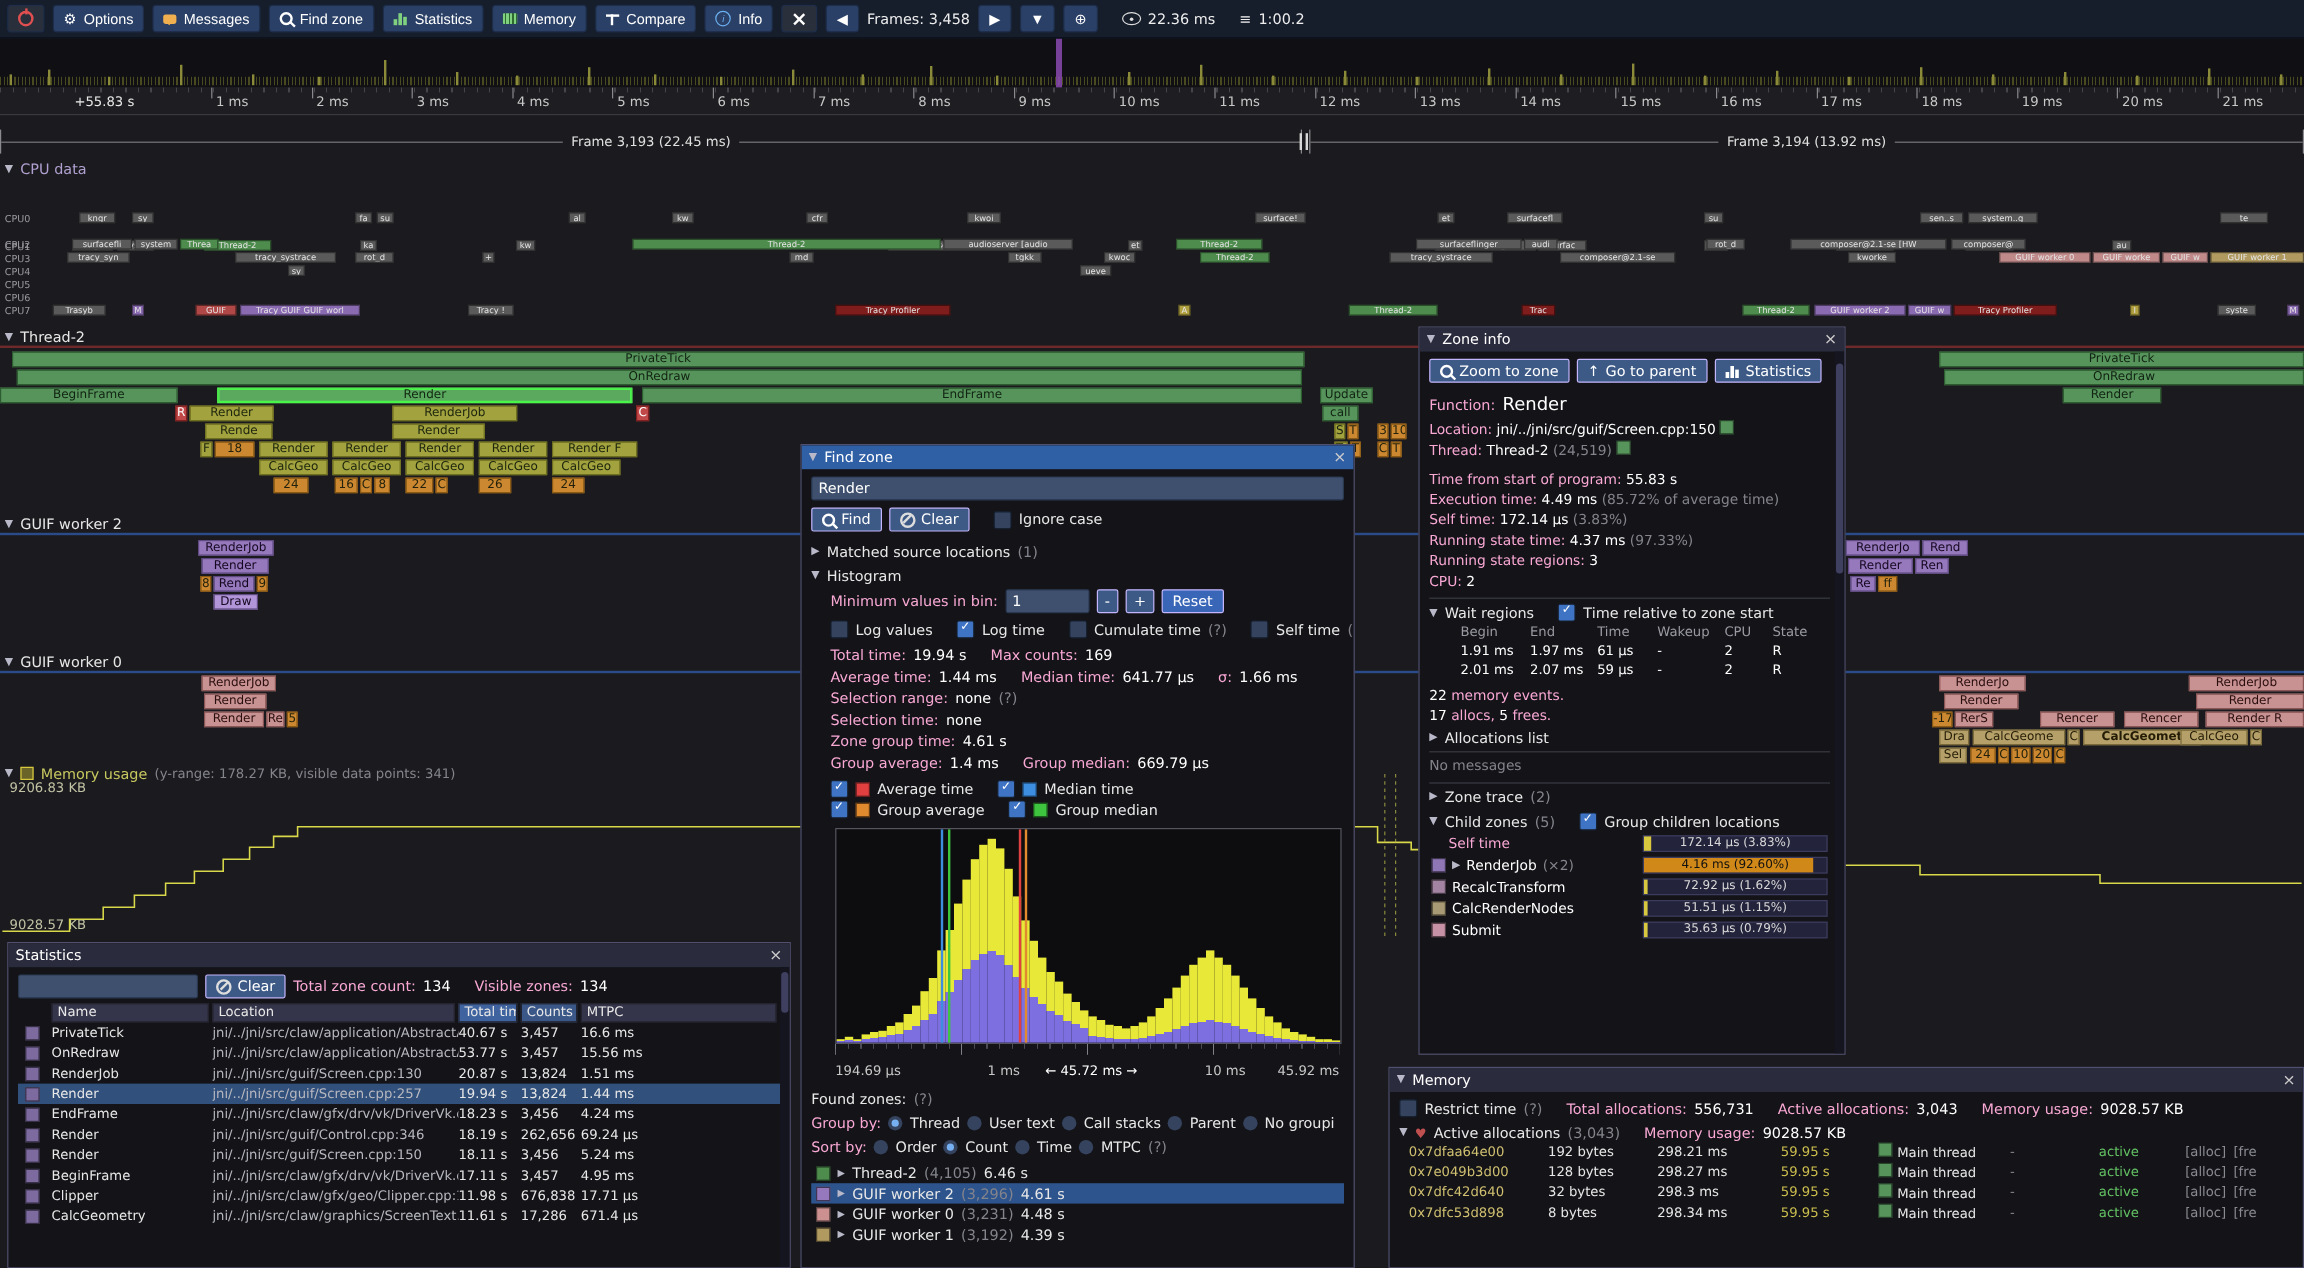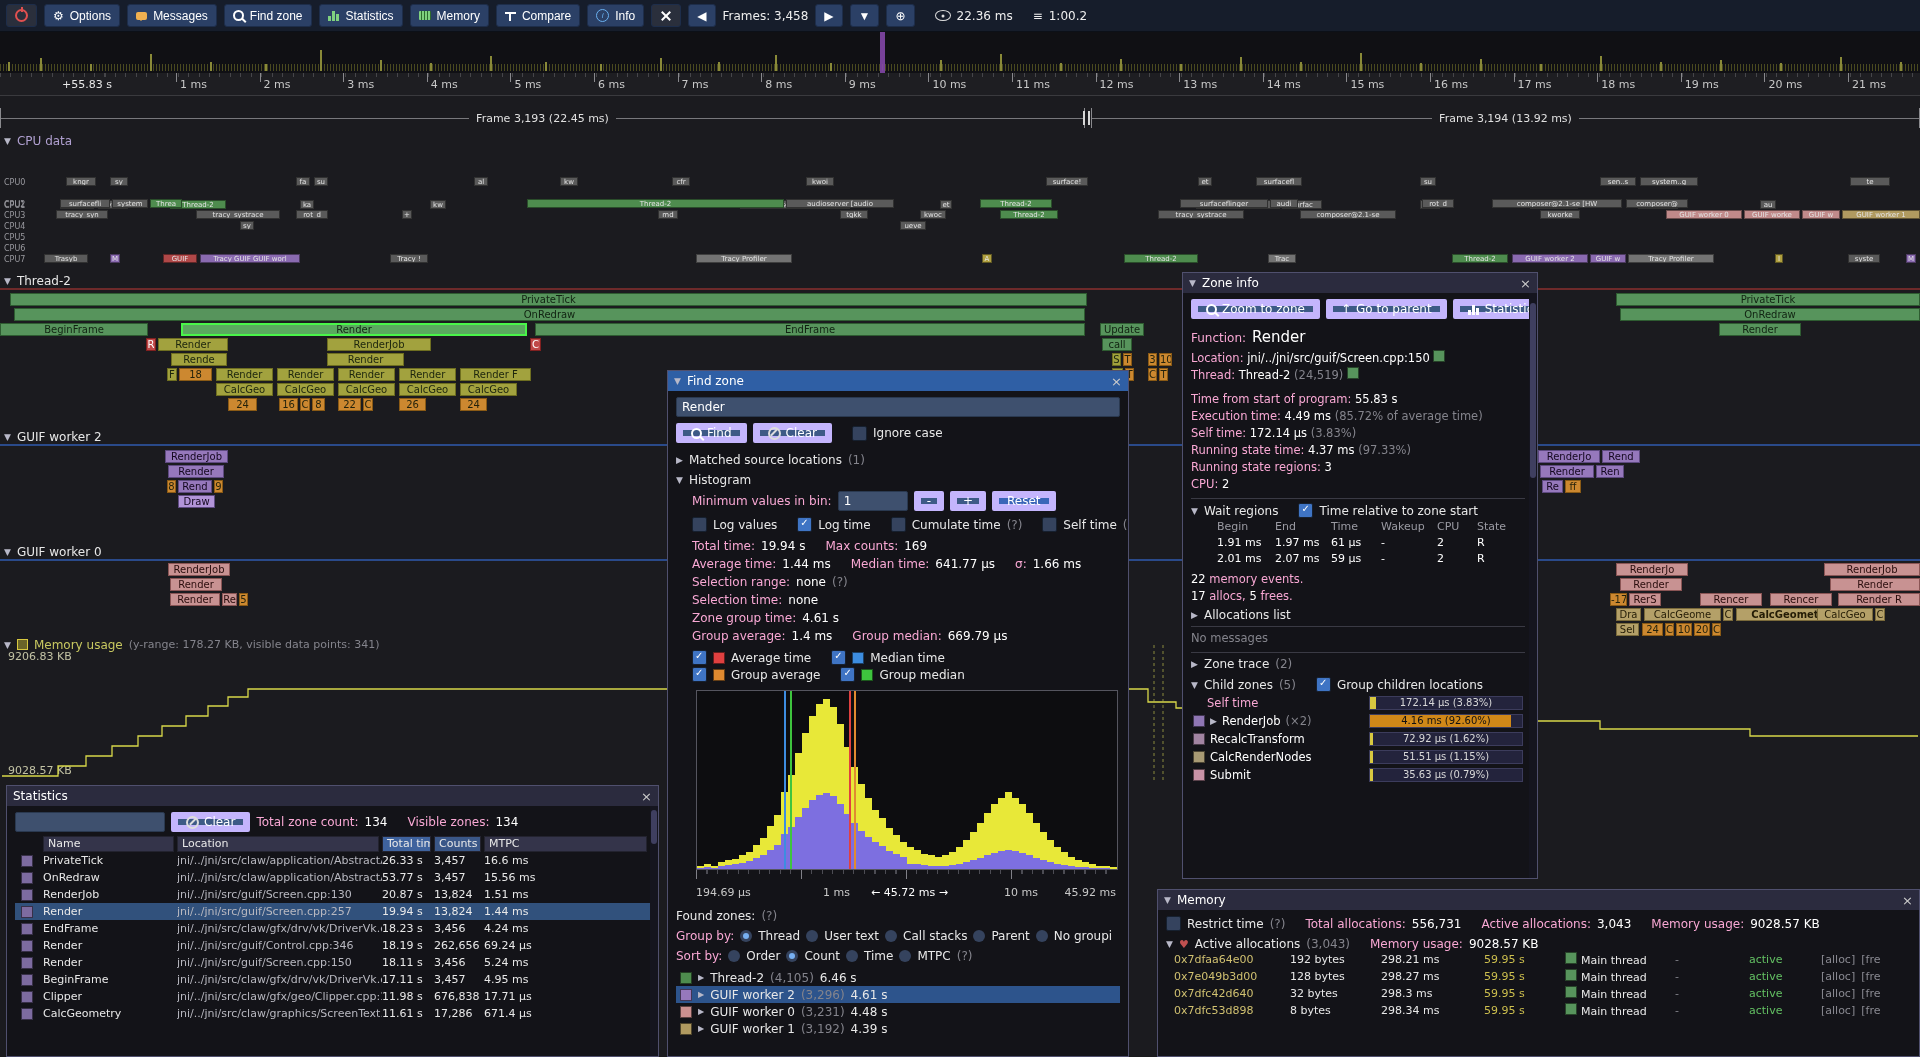--- a/index.html
+++ b/index.html
@@ -64,21 +64,21 @@
 
   
   #timeline{position:absolute;inset:0;z-index:1;}
   .sec-header{position:absolute;left:4px;font-size:12px;display:flex;gap:6px;align-items:center;height:15px;white-space:nowrap;}
   .tri{color:#b8b8c8;font-size:9px;}
   .cpu-h{color:#b0a0d0;}
   .cpu-row{position:absolute;left:0;width:1920px;height:11px;}
   .cpu-label{position:absolute;left:4px;font-size:8px;color:#99999f;top:1px;}
   .cseg{position:absolute;top:0;height:9px;font-size:7px;line-height:8px;overflow:hidden;text-align:center;color:#e4e4e4;
     border:1px solid rgba(0,0,0,.45);box-sizing:border-box;white-space:nowrap;}
-  .c-gy{background:#5a5a5a}.c-gn{background:#4e8c4e}.c-pu{background:#8a6ab0}.c-bl{background:#737373}
+  .c-gy{background:#5a5a5a}.c-gn{background:#4e8c4e}.c-pu{background:#8a6ab0}.c-bl{background:#7f1d1d}
   .c-pk{background:#c08a8a}.c-tan{background:#b09a60}.c-rd{background:#b04848}.c-yl{background:#b0a040}
   .thread-line{position:absolute;left:0;width:1920px;height:2px;}
   .zone{position:absolute;height:13px;font-size:10px;line-height:12px;text-align:center;overflow:hidden;white-space:nowrap;
     box-sizing:border-box;border:1px solid rgba(0,0,0,.5);color:rgba(5,15,5,.85);}
   .z-gn{background:#57945c;border-color:#2e5c31;}
   .z-gnsel{background:#5aa95f;border:1px solid #49f549;box-shadow:inset 0 0 0 1px #49f549;}
   .z-ol{background:#a2a23e;border-color:#6e6e20;}
   .z-or{background:#cc8830;border-color:#8a5a15;}
   .z-rd{background:#c04848;border-color:#802020;color:#fff;}
   .z-pu{background:#9678bc;border-color:#5e4a80;color:#14081f;}
@@ -87,21 +87,21 @@
   .z-tan{background:#b4a068;border-color:#7a6a3a;color:#241c06;}
   .mem-label{position:absolute;left:8px;font-size:11px;color:#c2c2a4;}
   #memgraph{position:absolute;left:0;top:0;width:1920px;height:1057px;z-index:4;pointer-events:none;}
 
   
   .window{position:absolute;background:#131318;border:1px solid #50506e;z-index:10;box-sizing:border-box;overflow:hidden;}
   .win-title{height:20px;display:flex;align-items:center;padding:0 6px;gap:6px;font-size:12px;color:#fff;background:#2b2b3e;}
   .win-title .close{margin-left:auto;color:#ccc;font-size:13px;line-height:13px;}
   .fz>.win-title{background:#2f5fa5;}
   .win-body{position:relative;padding:4px 8px;font-size:12px;}
-  .wbtn{display:inline-flex;align-items:center;gap:5px;background:#3d5a86;border:7px solid #c4b5fd;border-radius:2px;
+  .wbtn{display:inline-flex;align-items:center;gap:5px;background:#3d5a86;border:1px solid #c4b5fd;border-radius:2px;
     padding:0 8px;font-size:12px;color:#fff;height:20px;box-sizing:border-box;font-family:inherit;white-space:nowrap;}
   .wbtn.sq{padding:0 6px;}
   .wbtn.bright{background:#3a66b8;}
   .winput{background:#3e506e;border:1px solid #2a3950;border-radius:2px;color:#fff;font-size:12px;height:20px;
     box-sizing:border-box;padding:0 5px;font-family:inherit;}
   .k{color:#f9a8d4;} .v{color:#fff;} .dim{color:#84848c;} .ml{margin-left:14px;}
   .cb{width:13px;height:13px;background:#35435e;border:1px solid #16202f;display:inline-block;position:relative;border-radius:2px;flex:0 0 auto;}
   .cb.on{background:#3f74c4;}
   .cb.on::after{content:'✓';position:absolute;left:2px;top:-1px;font-size:10px;color:#fff;}
   .rb{width:12px;height:12px;border-radius:50%;background:#35435e;display:inline-block;position:relative;flex:0 0 auto;}
@@ -546,21 +546,21 @@
           <span class="hcell">Location</span>
           <span class="hcell hl">Total tim</span>
           <span class="hcell hl2">Counts</span>
           <span class="hcell">MTPC</span>
         </div>
       <div id="stats-rows">
           <div class="srow">
             <span class="sw" style="background: rgb(125, 107, 160);"></span>
             <span>PrivateTick</span>
             <span class="sloc">jni/../jni/src/claw/application/AbstractApp...</span>
-            <span>26.33 s</span>
+            <span>40.67 s</span>
             <span>3,457</span>
             <span>16.6 ms</span>
           </div>
           <div class="srow">
             <span class="sw" style="background: rgb(125, 107, 160);"></span>
             <span>OnRedraw</span>
             <span class="sloc">jni/../jni/src/claw/application/AbstractApp...</span>
             <span>53.77 s</span>
             <span>3,457</span>
             <span>15.56 ms</span>

